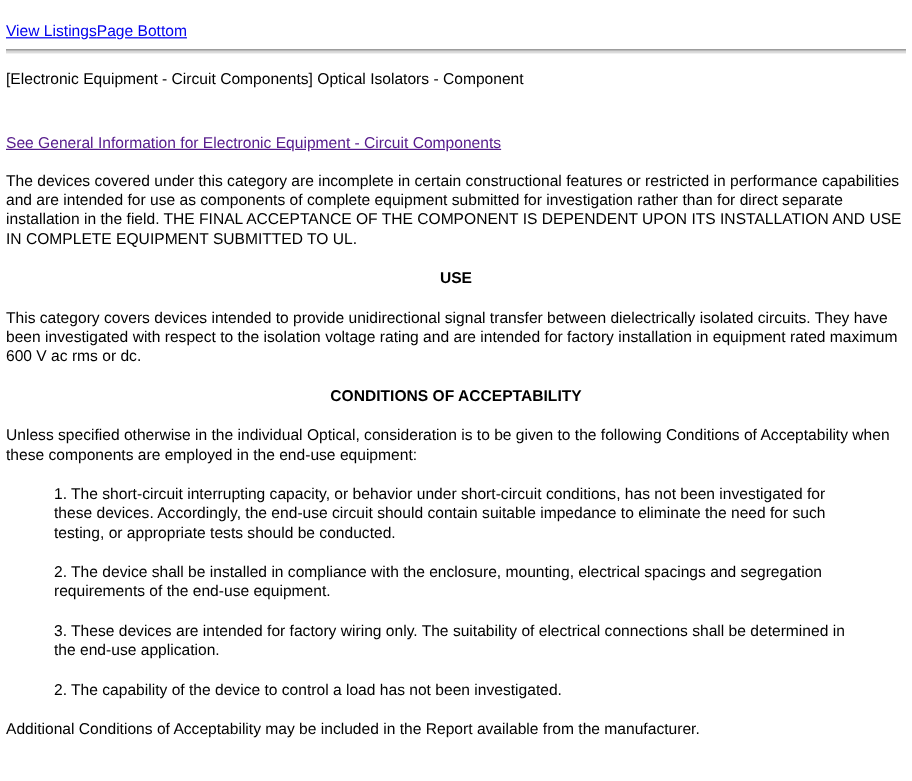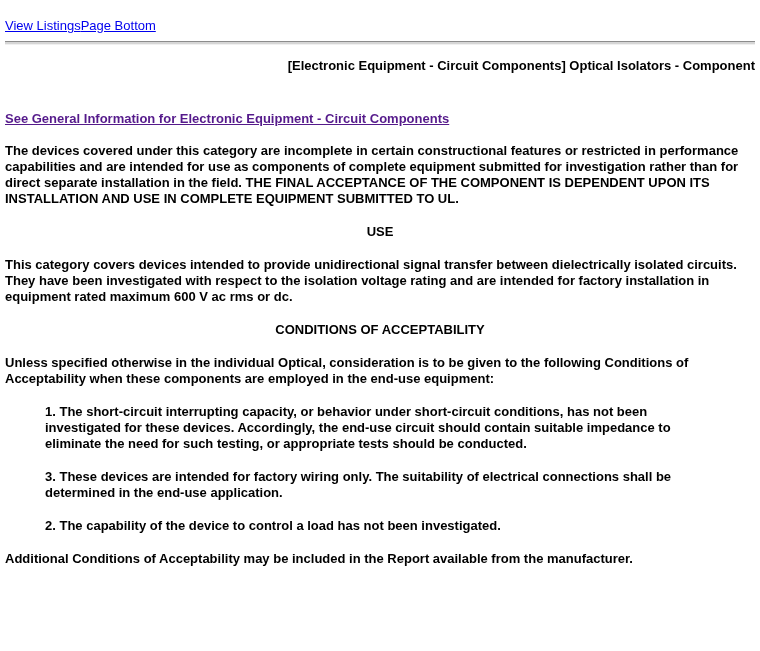--- a/index.html
+++ b/index.html
@@ -40,27 +40,26 @@
   }
   hr.divider {
     height: 2px;
     border: none;
     border-top: 1px solid #8c8c8c;
     border-bottom: 1px solid #f0f0f0;
     background: #d6d6d6;
     margin: 7px 0 0 0;
   }
   .category-heading {
-    text-align: right;
-    font-weight: bold;
+    text-align: left;
+    font-weight: normal;
     margin-top: 13px;
   }
   p {
     margin: 16px 0;
-    font-weight: bold;
   }
   p.gen-info {
     margin-top: 37px;
   }
   .center-heading {
     text-align: center;
     font-weight: bold;
     margin: 17px 0;
   }
   .indent-block {
@@ -95,19 +94,20 @@
   <div class="center-heading">USE</div>
 
   <p>This category covers devices intended to provide unidirectional signal transfer between dielectrically isolated circuits. They have been investigated with respect to the isolation voltage rating and are intended for factory installation in equipment rated maximum 600 V ac rms or dc.</p>
 
   <div class="center-heading">CONDITIONS OF ACCEPTABILITY</div>
 
   <p>Unless specified otherwise in the individual Optical, consideration is to be given to the following Conditions of Acceptability when these components are employed in the end-use equipment:</p>
 
   <div class="indent-block">
     <p>1. The short-circuit interrupting capacity, or behavior under short-circuit conditions, has not been investigated for these devices. Accordingly, the end-use circuit should contain suitable impedance to eliminate the need for such testing, or appropriate tests should be conducted.</p>
+    <p>2. The device shall be installed in compliance with the enclosure, mounting, electrical spacings and segregation requirements of the end-use equipment.</p>
     <p>3. These devices are intended for factory wiring only. The suitability of electrical connections shall be determined in the end-use application.</p>
     <p>2. The capability of the device to control a load has not been investigated.</p>
   </div>
 
   <p>Additional Conditions of Acceptability may be included in the Report available from the manufacturer.</p>
 
 </div>
 
 </body></html>

